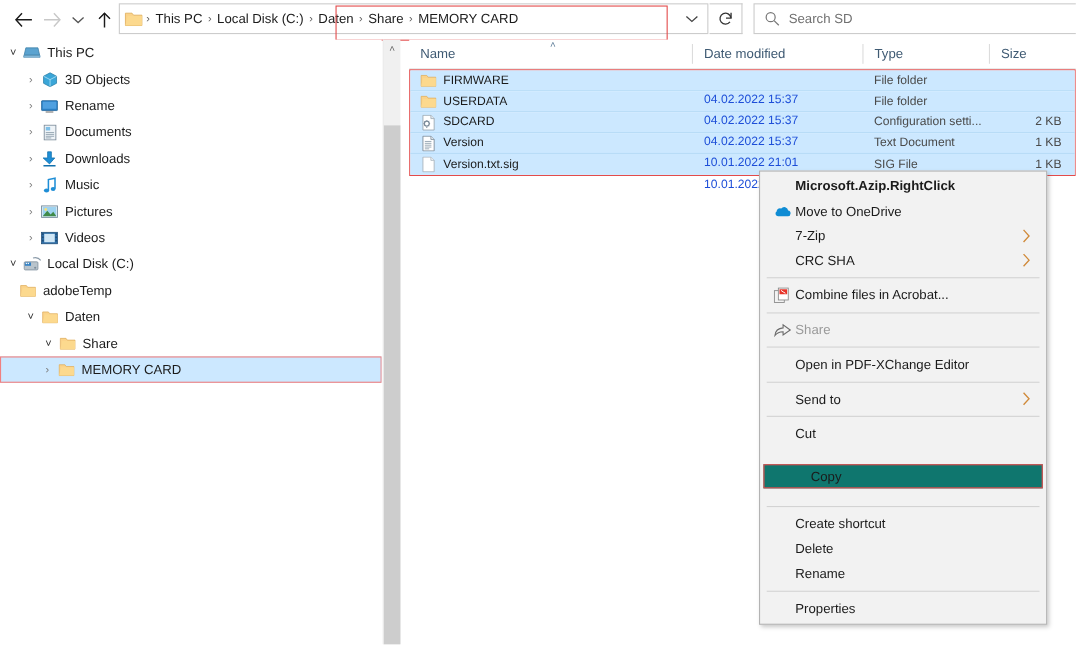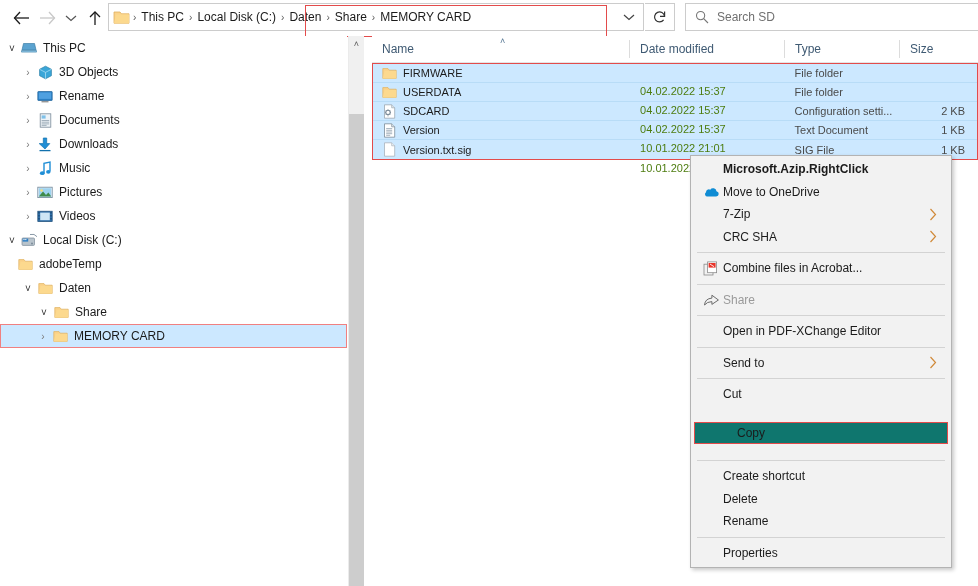--- a/index.html
+++ b/index.html
@@ -229,21 +229,21 @@
   .frow:last-child { border-bottom: none; }
   .cell {
     box-sizing: border-box;
     padding-left: 10px;
     overflow: hidden;
     white-space: nowrap;
     display: flex;
     align-items: center;
   }
   .cell.name { width: 258px; padding-left: 6px; color: #1b1b1b; }
-  .cell.date { width: 155px; color: #4d7c0f; margin-top: 36px; }
+  .cell.date { width: 155px; color: #1d4ed8; margin-top: 36px; }
   .cell.type { width: 115px; color: #4a4a4a; }
   .cell.size { width: 78px; color: #4a4a4a; justify-content: flex-end; padding-right: 12px; }
   .row-ico {
     width: 20px; flex: 0 0 20px;
     display: flex; align-items: center; justify-content: center;
     margin-right: 4px;
   }
 
   
   .ctxmenu {

